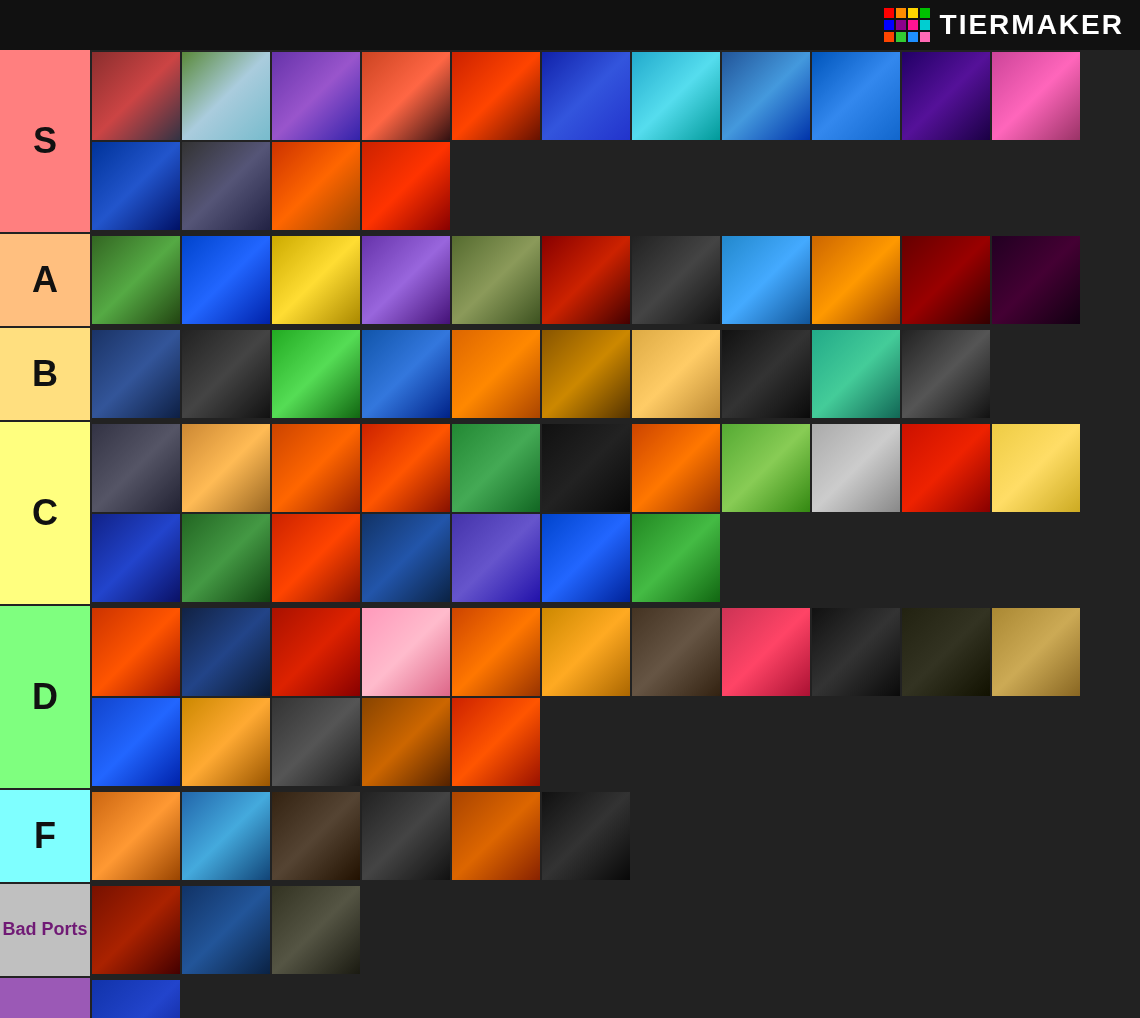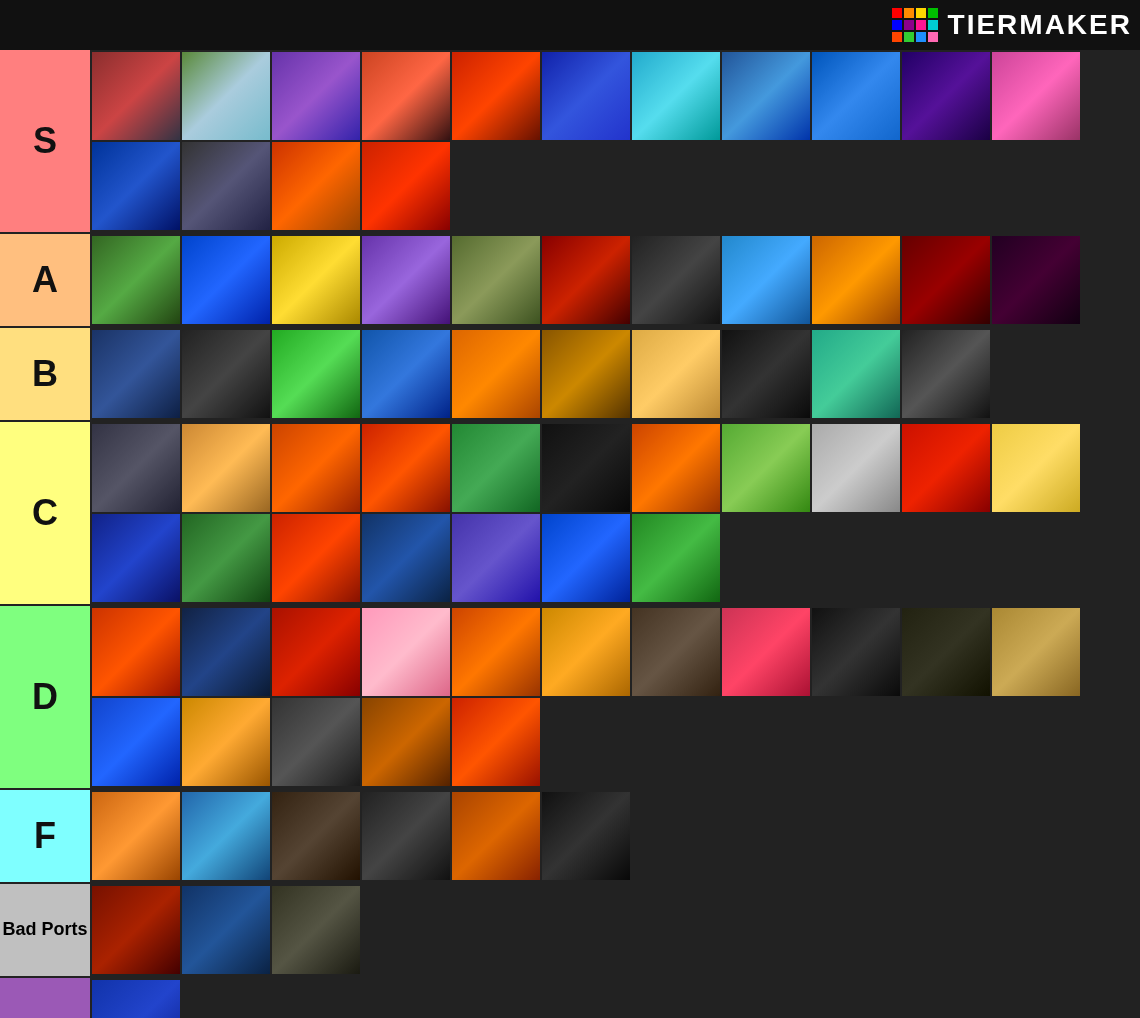--- a/index.html
+++ b/index.html
@@ -10,21 +10,21 @@
       font-family: Arial, sans-serif;
       overflow-x: hidden;
     }
 
     
     .header {
       background: #111;
       display: flex;
       align-items: center;
       justify-content: flex-end;
-      padding: 8px 8px;
+      padding: 8px 16px;
       height: 50px;
     }
     .tiermaker-logo {
       display: flex;
       align-items: center;
       gap: 10px;
     }
     .logo-grid {
       display: grid;
       grid-template-columns: repeat(4, 10px);
@@ -461,21 +461,21 @@
         </div>
         <div class="game-tile" title="Hello Neighbor">
           <div class="game-tile-inner g-hello-neighbor" style="text-shadow: rgb(0, 0, 0) 1px 1px 2px;"></div>
         </div>
         <div class="game-tile" title="DAEMON X MACHINA">
           <div class="game-tile-inner g-daemon-machina" style="text-shadow: rgb(0, 0, 0) 1px 1px 2px;"></div>
         </div>
       </div>
     </div>
     <div class="tier-row">
-      <div class="tier-label" style="background: rgb(192, 192, 192); color: #000000; font-size: 18px; font-weight: bold; text-align: center; line-height: 1.2;">Bad Ports</div>
+      <div class="tier-label" style="background: rgb(192, 192, 192); color: #701a75; font-size: 18px; font-weight: bold; text-align: center; line-height: 1.2;">Bad Ports</div>
       <div class="tier-items">
         <div class="game-tile" title="Payday 2">
           <div class="game-tile-inner g-payday2" style="text-shadow: rgb(0, 0, 0) 1px 1px 2px;"></div>
         </div>
         <div class="game-tile" title="Grand Theft Auto: San Andreas">
           <div class="game-tile-inner g-gta-san" style="text-shadow: rgb(0, 0, 0) 1px 1px 2px;"></div>
         </div>
         <div class="game-tile" title="Train Sim World">
           <div class="game-tile-inner g-steam-train" style="text-shadow: rgb(0, 0, 0) 1px 1px 2px;"></div>
         </div>

